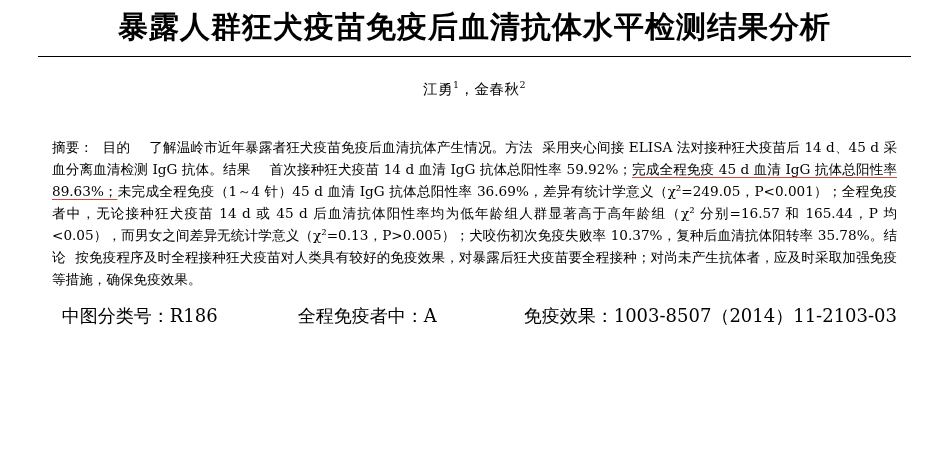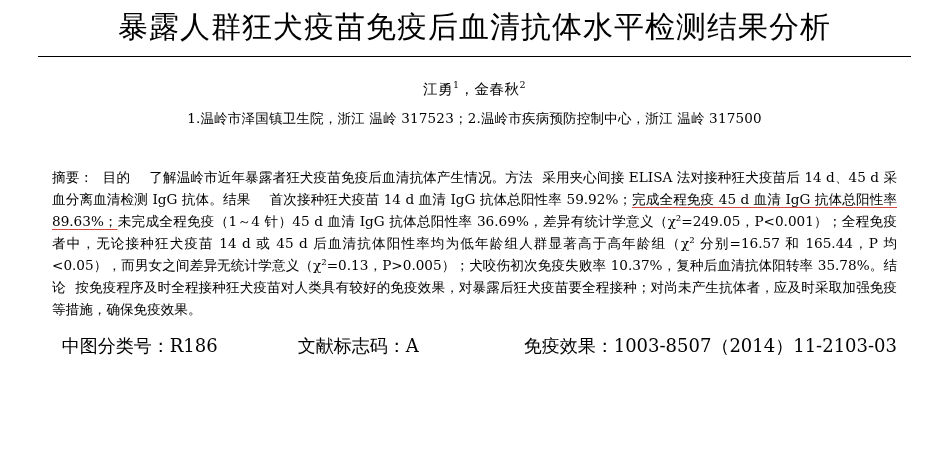--- a/index.html
+++ b/index.html
@@ -17,21 +17,21 @@
   .page {
     position: relative;
     width: 949px;
     height: 455px;
     box-sizing: border-box;
     padding: 0 30px;
   }
   .title {
     text-align: center;
     font-size: 30px;
-    font-weight: normal;
+    font-weight: bold;
     letter-spacing: 1px;
     line-height: 1.25;
     margin-top: 8px;
     font-family: "DejaVu Serif", "Liberation Serif", serif;
   }
   .title-rule {
     border: 0;
     border-top: 1px solid #000;
     margin: 10px 8px 0 8px;
   }
@@ -104,28 +104,27 @@
 
 <div class="page">
 
   <div class="title">暴露人群狂犬疫苗免疫后血清抗体水平检测结果分析</div>
   <hr class="title-rule">
 
   <div class="authors">
     <span>江勇</span><sup>1</sup><span>，</span><span>金春秋</span><sup>2</sup>
   </div>
 
-  <div class="affil">1.温岭市泽国镇卫生院，浙江 温岭 317523；2.温岭市疾病预防控制中心，浙江 温岭 317500</div>
 
   <div class="abstract-block">
     <p>
       <span class="lbl">摘要：</span><span class="gap-s"></span><span class="lbl">目的</span><span class="gap"></span><span>了解温岭市近年暴露者狂犬疫苗免疫后血清抗体产生情况。</span><span class="lbl">方法</span><span class="gap-s"></span><span>采用夹心间接 ELISA 法对接种狂犬疫苗后 14 d、45 d 采血分离血清检测 IgG 抗体。</span><span class="lbl">结果</span><span class="gap"></span><span>首次接种狂犬疫苗 14 d 血清 IgG 抗体总阳性率 59.92%；</span><span class="underline-red">完成全程免疫 45 d 血清 IgG 抗体总阳性率 89.63%；</span><span>未完成全程免疫（1～4 针）45 d 血清 IgG 抗体总阳性率 36.69%，差异有统计学意义（χ²=249.05，P&lt;0.001）；全程免疫者中，无论接种狂犬疫苗 14 d 或 45 d 后血清抗体阳性率均为低年龄组人群显著高于高年龄组（χ² 分别=16.57 和 165.44，P 均&lt;0.05），而男女之间差异无统计学意义（χ²=0.13，P&gt;0.005）；犬咬伤初次免疫失败率 10.37%，复种后血清抗体阳转率 35.78%。</span><span class="lbl">结论</span><span class="gap-s"></span><span>按免疫程序及时全程接种狂犬疫苗对人类具有较好的免疫效果，对暴露后狂犬疫苗要全程接种；对尚未产生抗体者，应及时采取加强免疫等措施，确保免疫效果。</span>
     </p>
   </div>
 
 
   <div class="footer-line">
     <span class="footer-seg s1"><span>中图分类号：</span><span>R186</span></span>
-    <span class="footer-seg s2"><span>文献标志码：</span><span>A</span></span>
+    <span class="footer-seg s2"><span>全程免疫者中：</span><span>A</span></span>
     <span class="footer-seg s3"><span>免疫效果：</span><span>1003-8507（2014）11-2103-03</span></span>
   </div>
 
 </div>
 
 </body></html>

